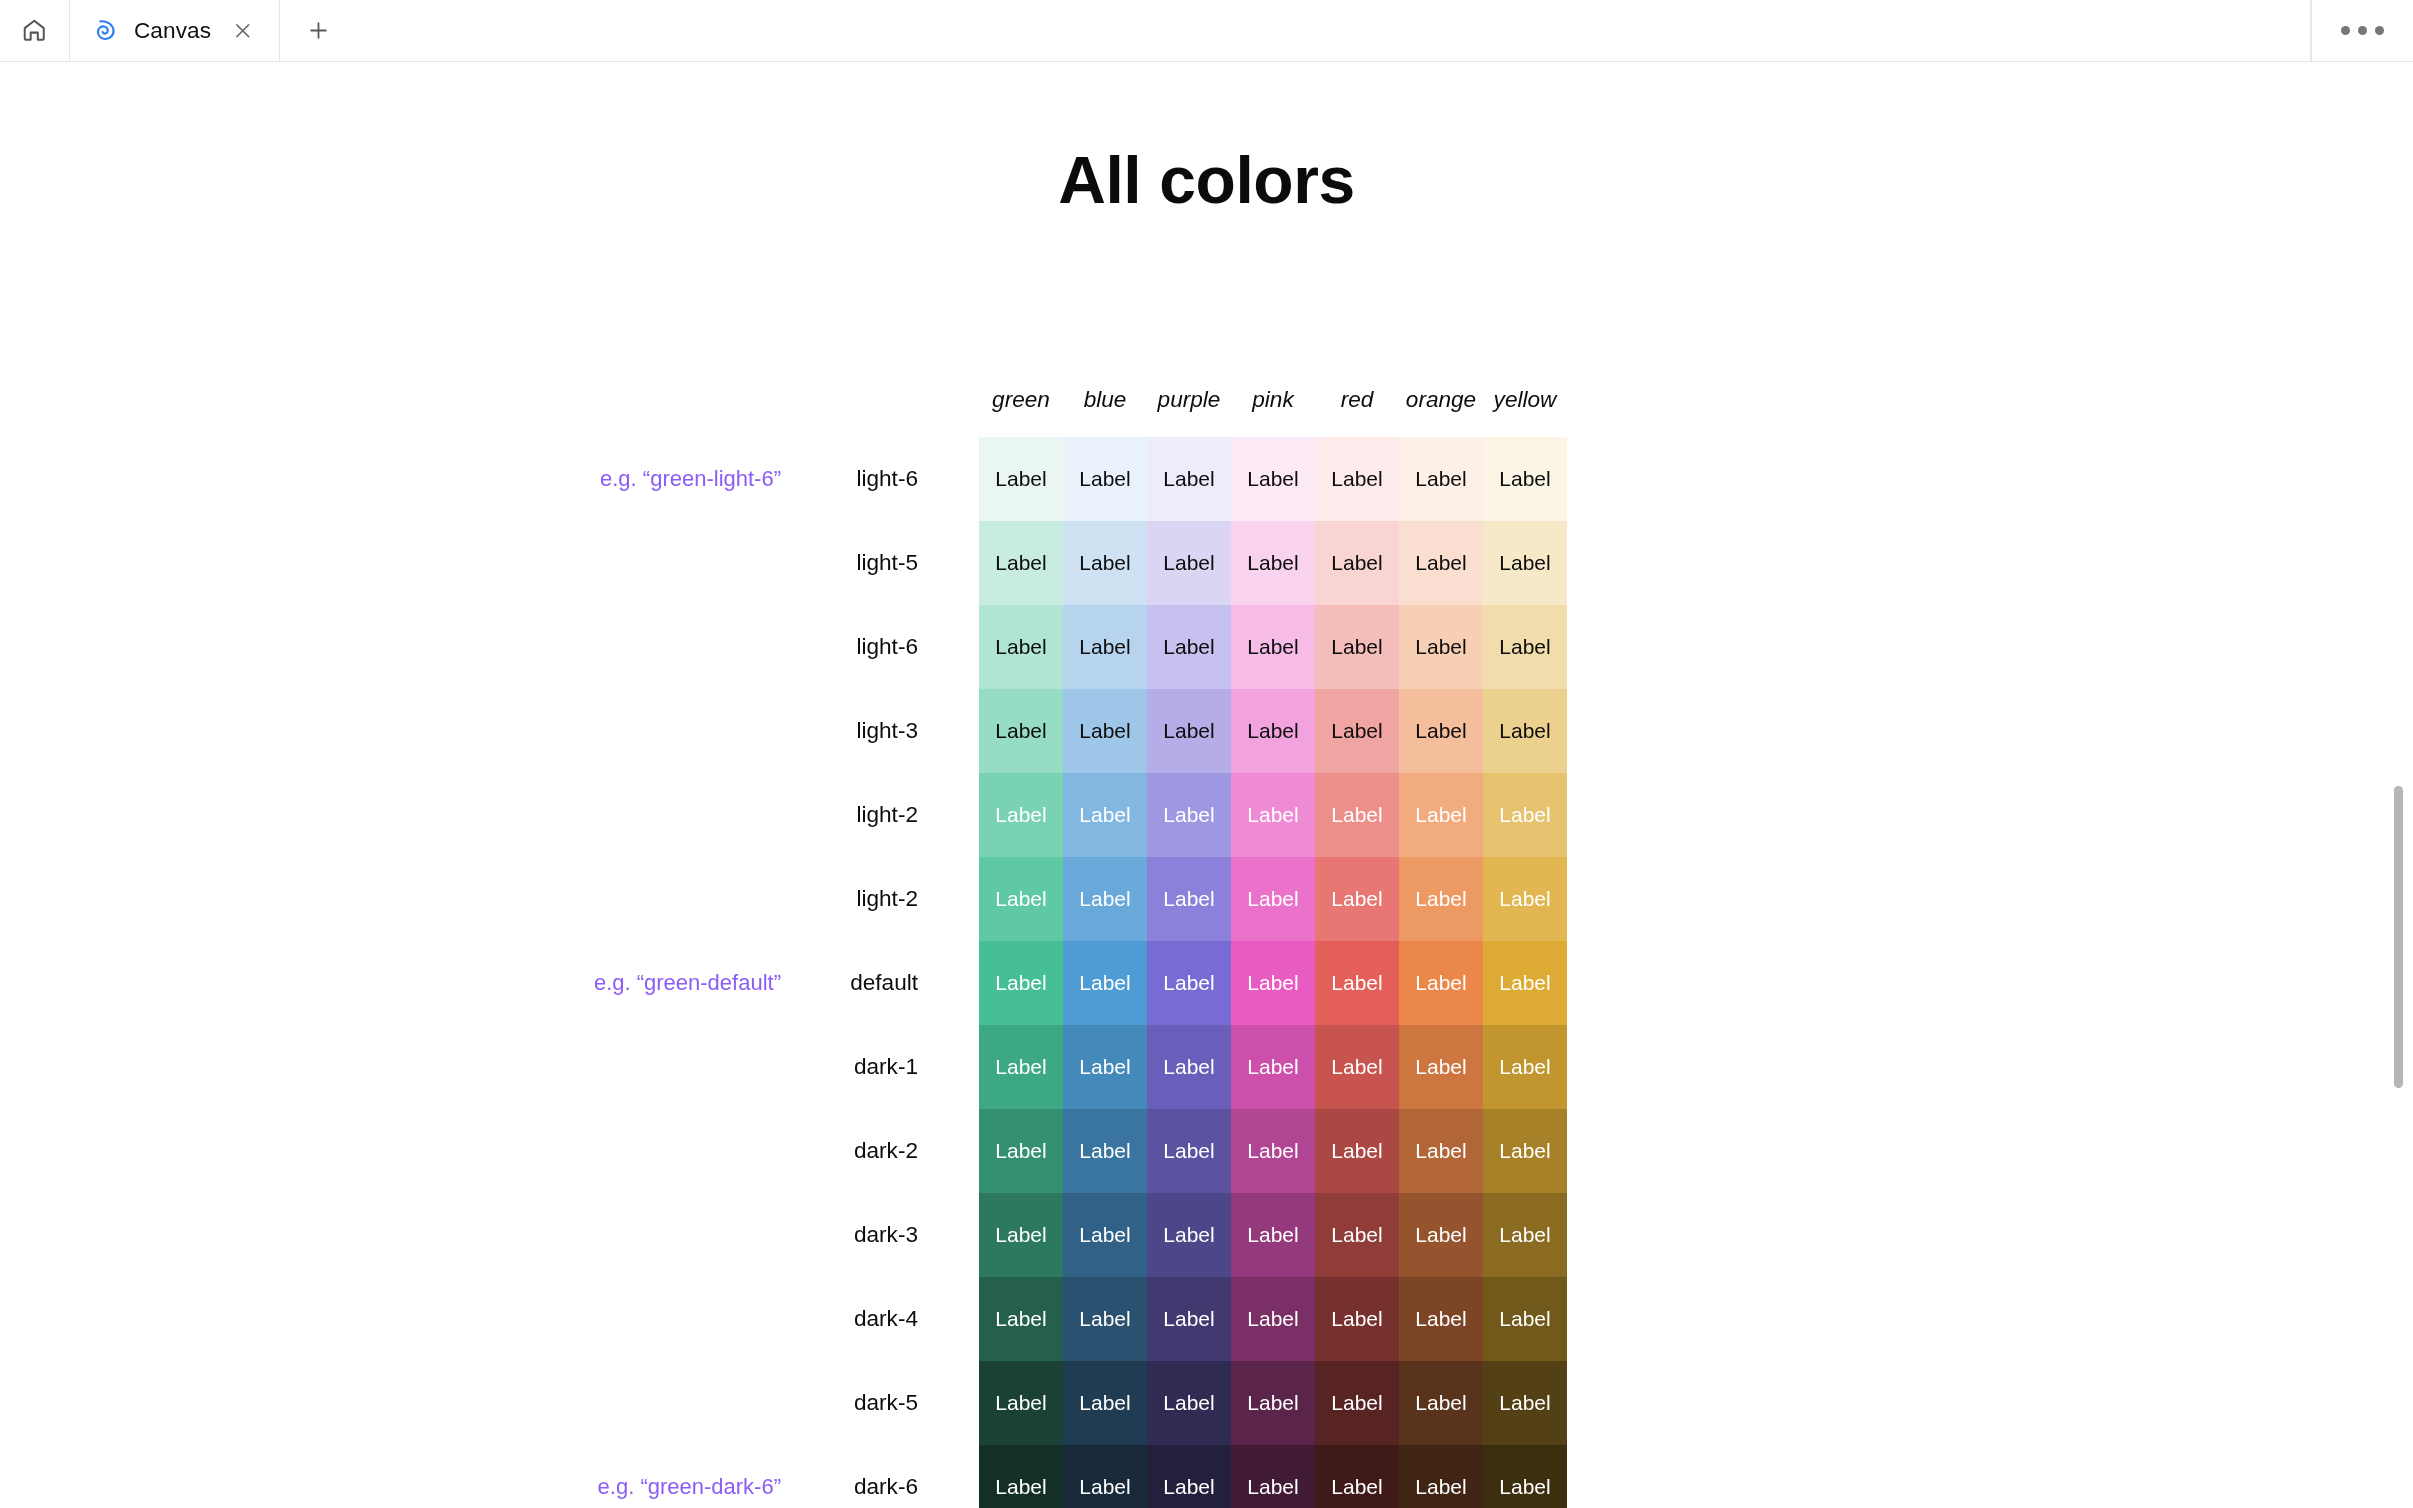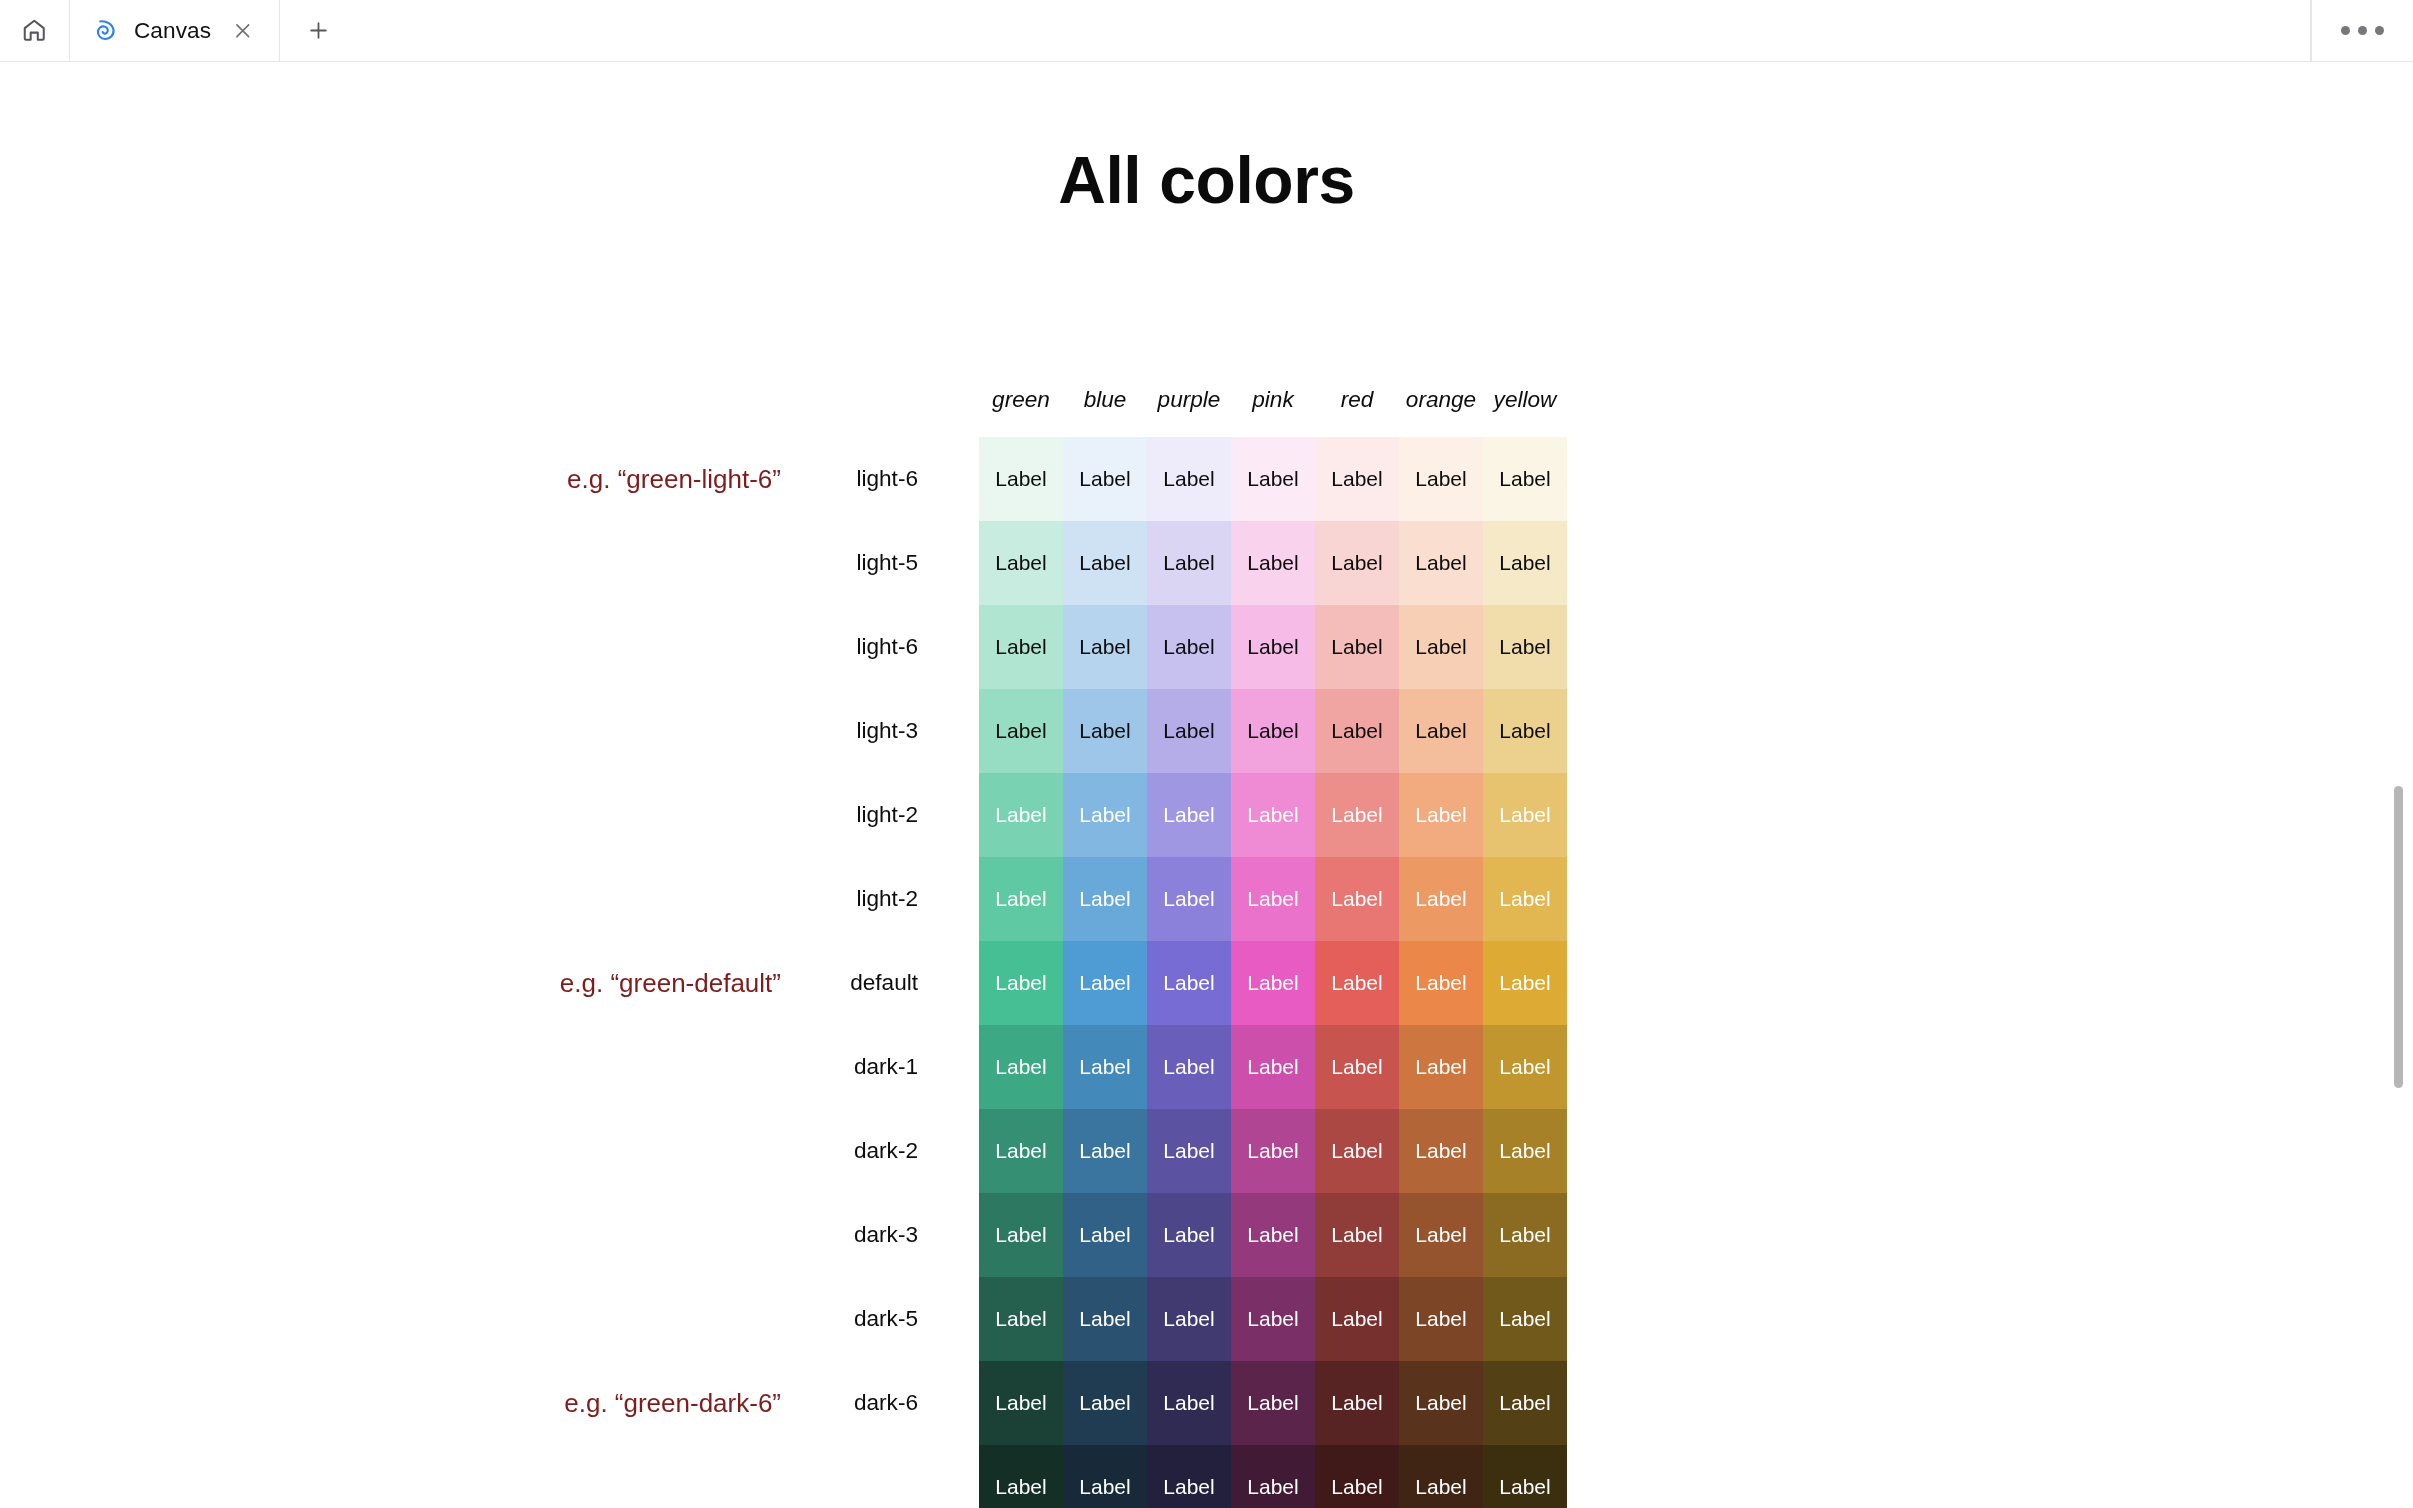--- a/index.html
+++ b/index.html
@@ -132,22 +132,22 @@
     font-size: 22.6px;
     color: #0d0d0e;
     white-space: nowrap;
   }
   .eg-note {
     position: absolute;
     right: 174px;
     top: 0;
     height: 84px;
     display: flex; align-items: center;
-    font-size: 26px;
-    color: #7f1d1d;
+    font-size: 22px;
+    color: #8b5cf6;
     white-space: nowrap;
   }
 
   
   .scrollbar-track {
     position: absolute;
     right: 5px;
     top: 62px;
     width: 18.4px;
     height: 1446px;
@@ -233,20 +233,23 @@
       <div class="row-label-line">
         <div class="tone-name">dark-1</div>
       </div>
       <div class="row-label-line">
         <div class="tone-name">dark-2</div>
       </div>
       <div class="row-label-line">
         <div class="tone-name">dark-3</div>
       </div>
       <div class="row-label-line">
+        <div class="tone-name">dark-4</div>
+      </div>
+      <div class="row-label-line">
         <div class="tone-name">dark-5</div>
       </div>
       <div class="row-label-line">
         <div class="tone-name">dark-6</div>
         <div class="eg-note">e.g. “green-dark-6”</div>
       </div>
     </div>
 
   <div class="palette">
     <div class="col-header-row">

